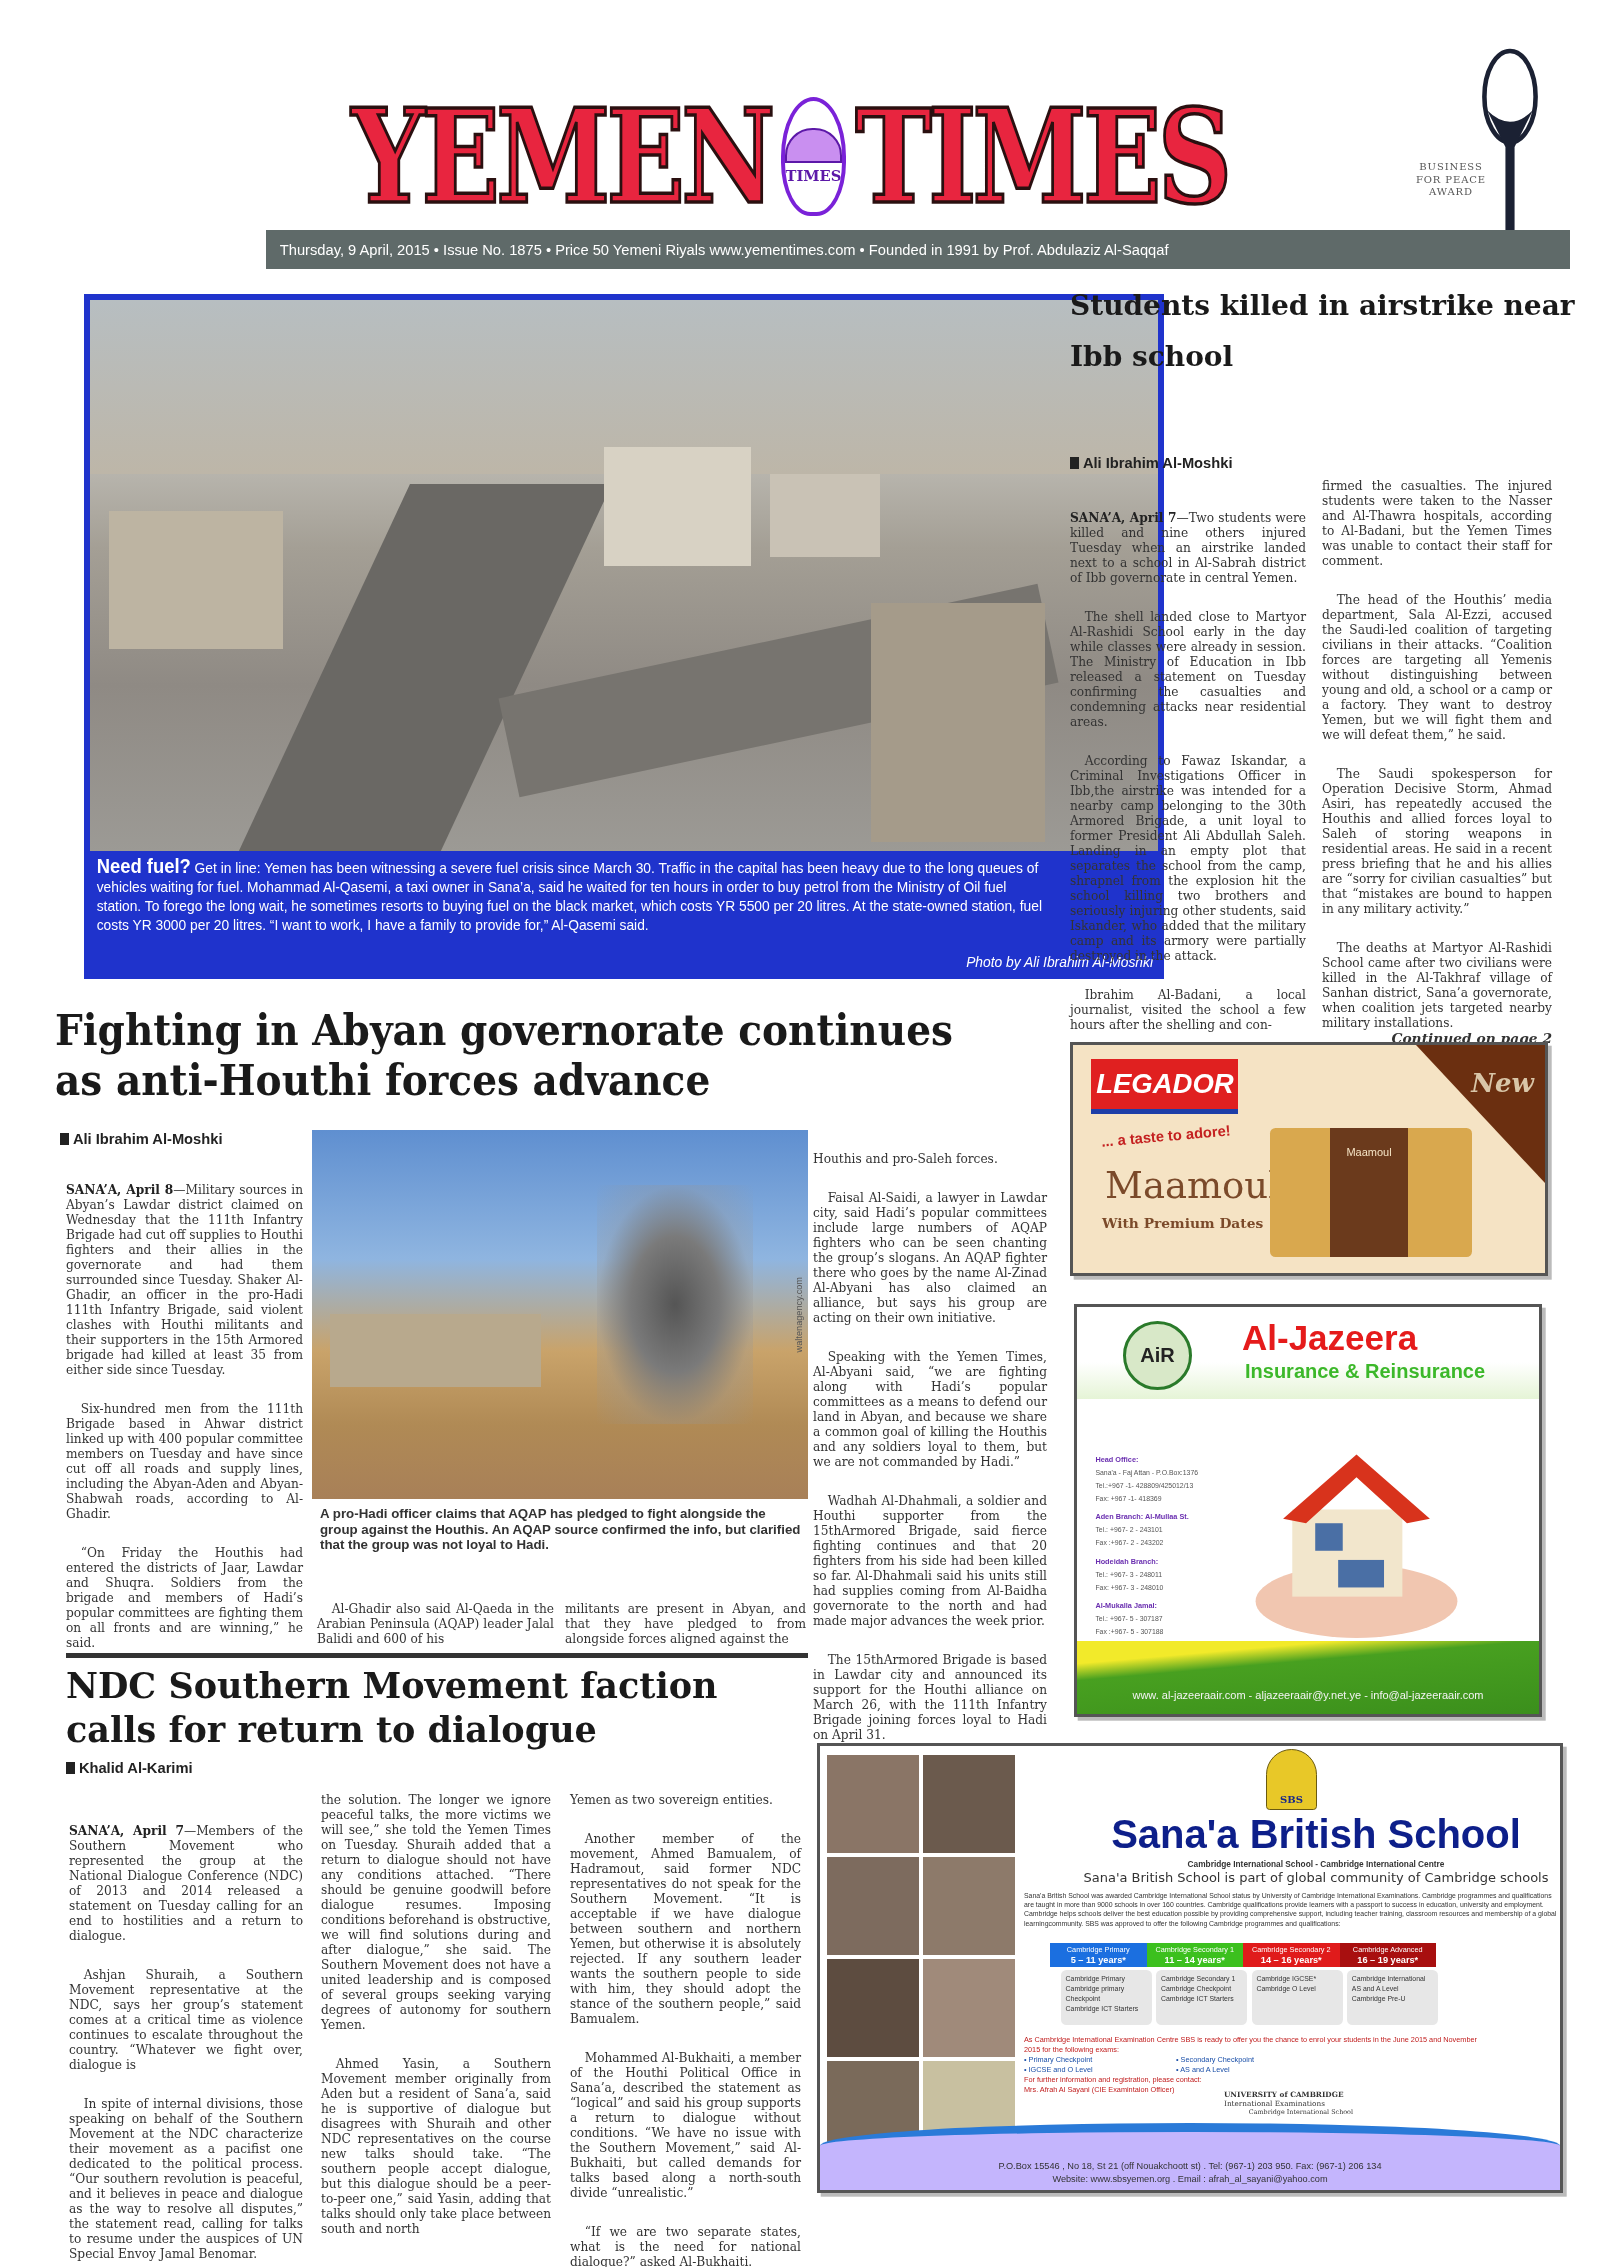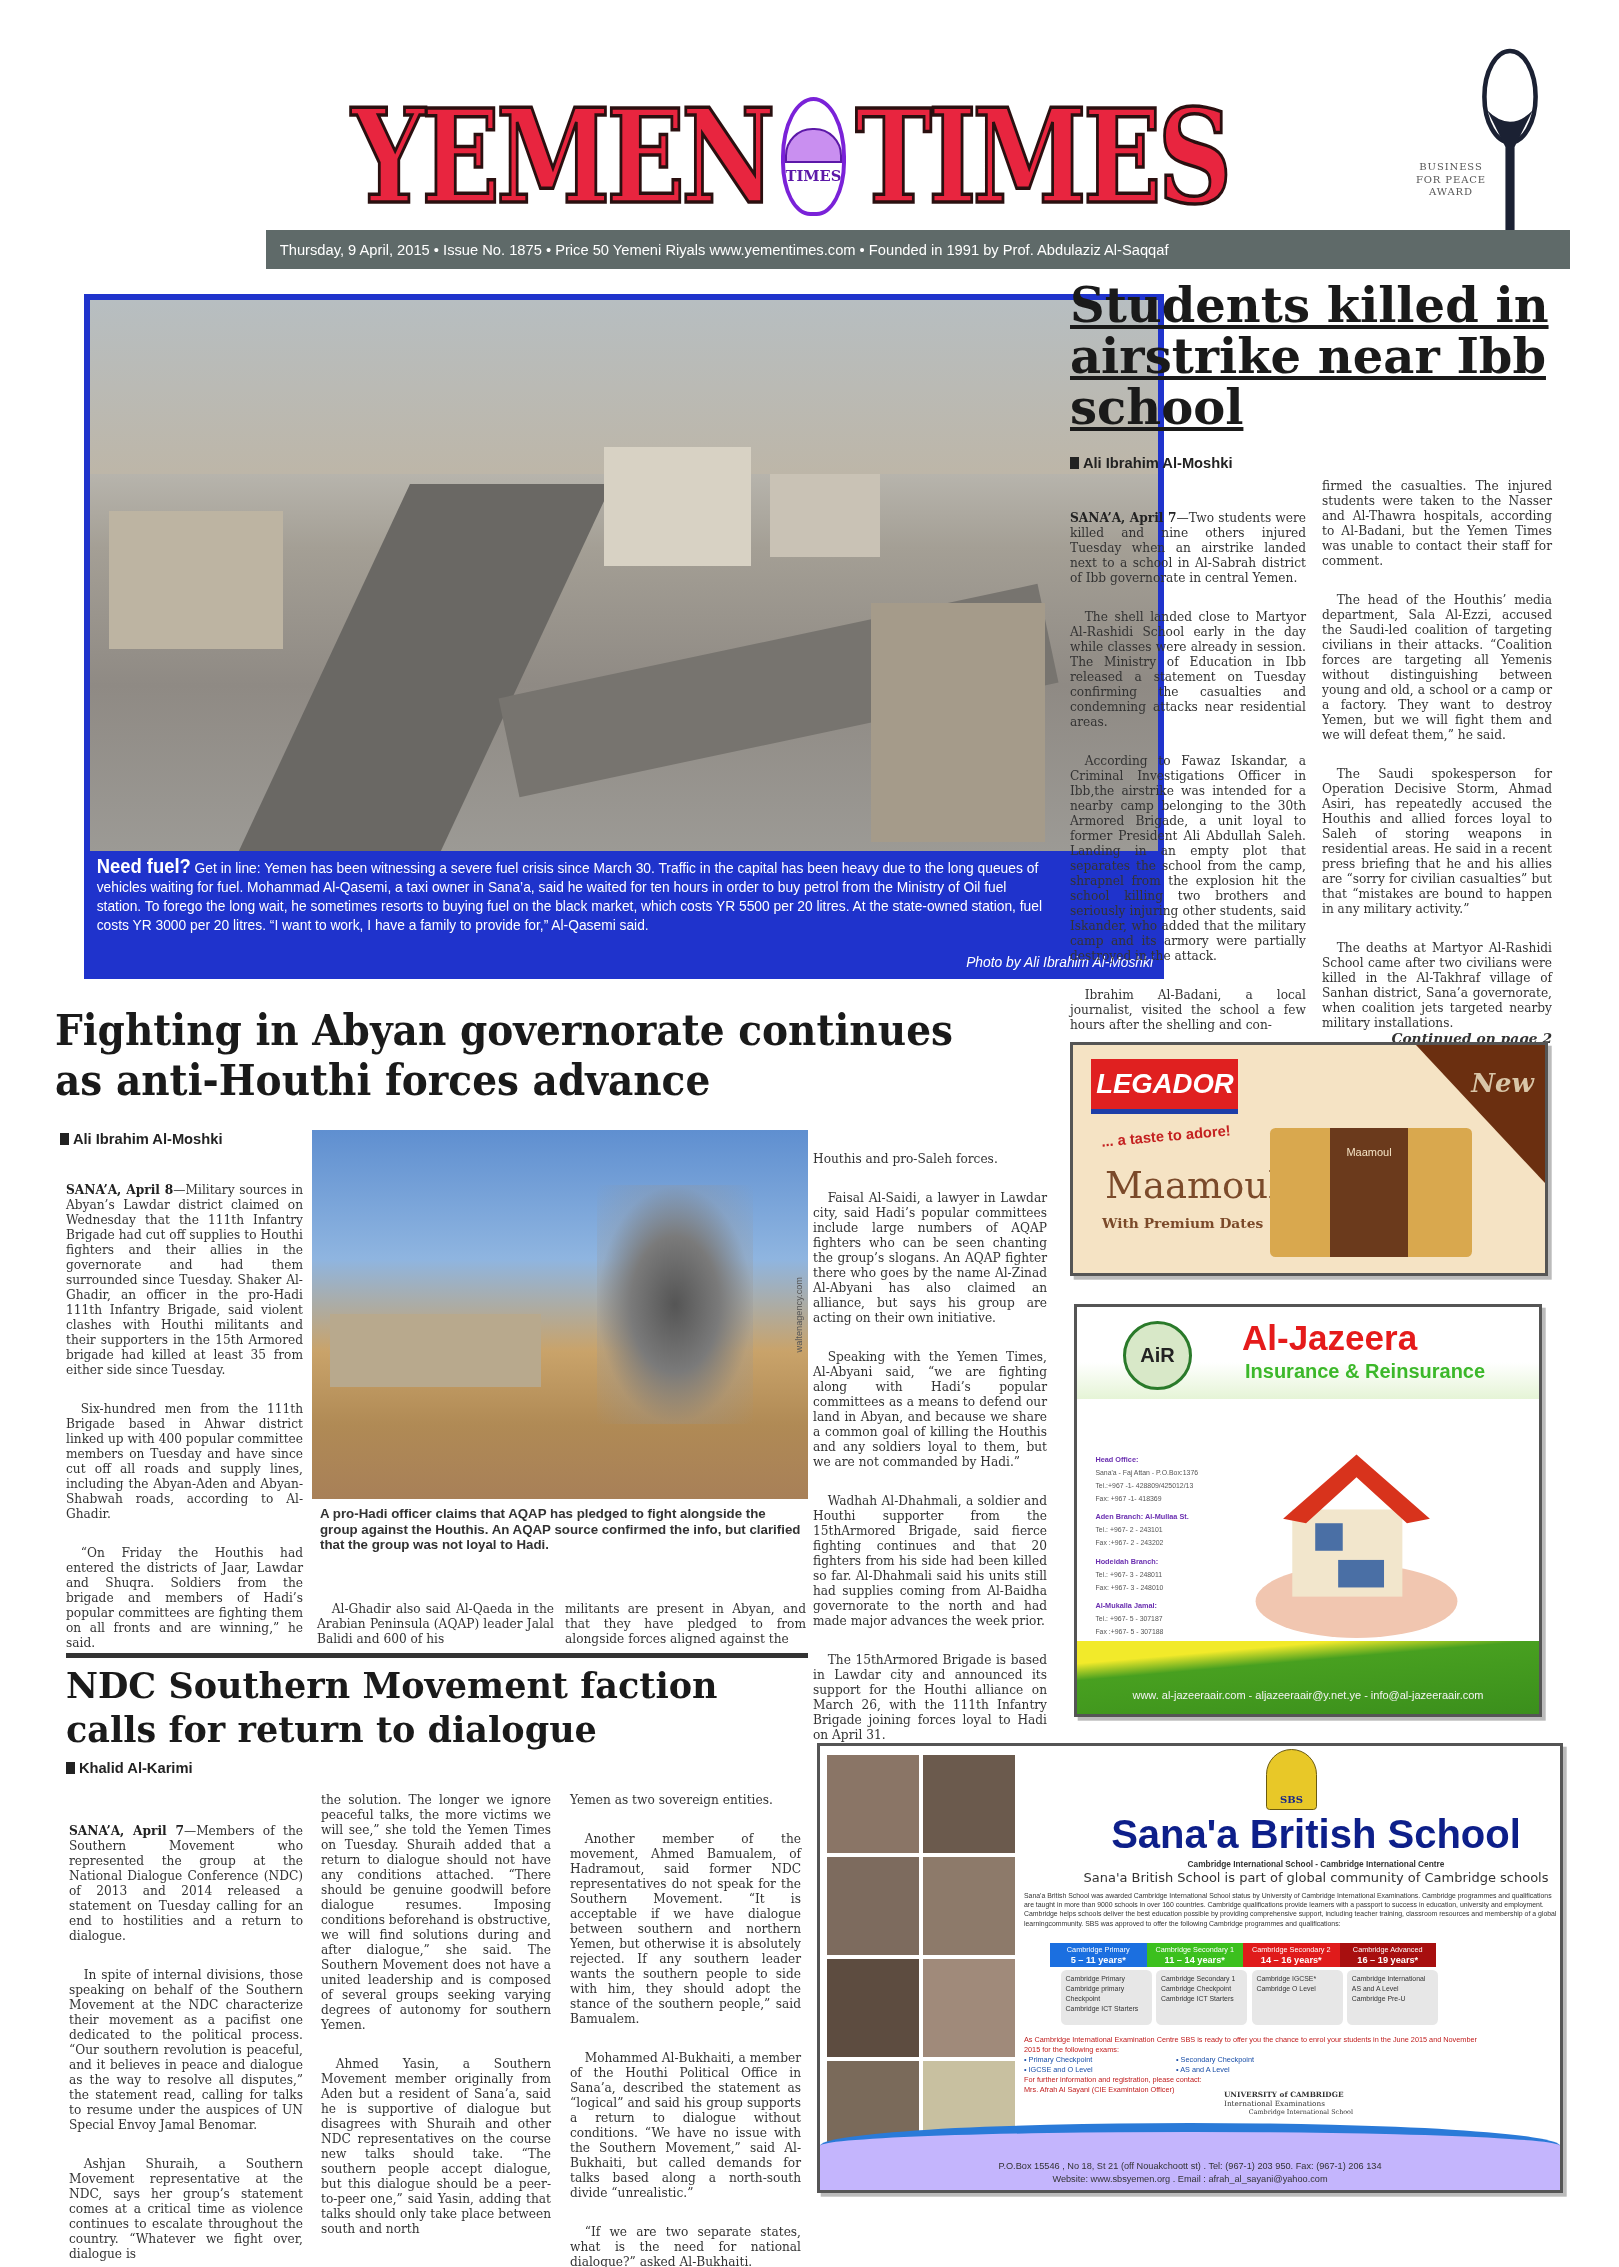--- a/index.html
+++ b/index.html
@@ -111,21 +111,21 @@
     <div class="bldg" style="left:680px;top:174px;width:110px;height:83px;background:#c9c2b5;"></div>
     <div class="bldg" style="left:18.4px;top:211px;width:174px;height:138px;background:#bdb4a2;"></div>
     <div class="bldg" style="left:781px;top:303px;width:174px;height:239px;background:#a59b8a;"></div>
   </div>
   <div class="caption-box">
     <span class="lead">Need fuel?</span><span> Get in line: Yemen has been witnessing a severe fuel crisis since March 30. Traffic in the capital has been heavy due to the long queues of vehicles waiting for fuel. Mohammad Al-Qasemi, a taxi owner in Sana’a, said he waited for ten hours in order to buy petrol from the Ministry of Oil fuel station. To forego the long wait, he sometimes resorts to buying fuel on the black market, which costs YR 5500 per 20 litres. At the state-owned station, fuel costs YR 3000 per 20 litres. “I want to work, I have a family to provide for,” Al-Qasemi said.</span>
   </div>
   <div class="caption-credit">Photo by Ali Ibrahim Al-Moshki</div>
 </div>
 
-<h1 class="abs h-main" style="left:1070px;top:280px;width:514px;font-size:48px;line-height:51px;text-decoration:underline;">Students killed in airstrike near Ibb school</h1>
+<h1 class="abs h-main" style="left:1070px;top:280px;width:514px;font-size:28px;line-height:51px;">Students killed in airstrike near Ibb school</h1>
 <div class="abs byline" style="left:1070px;top:455px;">
     <span class="sq"></span>
     <span>Ali Ibrahim Al-Moshki</span>
   </div>
 
 <div class="abs col" style="left:1070px;top:487px;width:236px;">
   <p class="first"><b>SANA’A, April 7</b><span>—Two students were killed and nine others injured Tuesday when an airstrike landed next to a school in Al-Sabrah district of Ibb governorate in central Yemen.</span></p>
   <p>The shell landed close to Martyor Al-Rashidi School early in the day while classes were already in session. The Ministry of Education in Ibb released a statement on Tuesday confirming the casualties and condemning attacks near residential areas.</p>
   <p>According to Fawaz Iskandar, a Criminal Investigations Officer in Ibb,the airstrike was intended for a nearby camp belonging to the 30th Armored Brigade, a unit loyal to former President Ali Abdullah Saleh. Landing in an empty plot that separates the school from the camp, shrapnel from the explosion hit the school killing two brothers and seriously injuring other students, said Iskander, who added that the military camp and its armory were partially destroyed in the attack.</p>
   <p>Ibrahim Al-Badani, a local journalist, visited the school a few hours after the shelling and con-</p>
@@ -180,22 +180,22 @@
   <div>NDC Southern Movement faction</div>
   <div>calls for return to dialogue</div>
 </h2>
 <div class="abs byline" style="left:66px;top:1760px;">
     <span class="sq"></span>
     <span>Khalid Al-Karimi</span>
   </div>
 
 <div class="abs col" style="left:69px;top:1800px;width:234px;">
   <p class="first"><b>SANA’A, April 7</b><span>—Members of the Southern Movement who represented the group at the National Dialogue Conference (NDC) of 2013 and 2014 released a statement on Tuesday calling for an end to hostilities and a return to dialogue.</span></p>
+  <p>Ashjan Shuraih, a Southern Movement representative at the NDC, says her group’s statement comes at a critical time as violence continues to escalate throughout the country. “Whatever we fight over, dialogue is</p>
   <p>In spite of internal divisions, those speaking on behalf of the Southern Movement at the NDC characterize their movement as a pacifist one dedicated to the political process. “Our southern revolution is peaceful, and it believes in peace and dialogue as the way to resolve all disputes,” the statement read, calling for talks to resume under the auspices of UN Special Envoy Jamal Benomar.</p>
-  <p>Ashjan Shuraih, a Southern Movement representative at the NDC, says her group’s statement comes at a critical time as violence continues to escalate throughout the country. “Whatever we fight over, dialogue is</p>
 </div>
 <div class="abs col" style="left:321px;top:1769px;width:230px;">
   <p class="first">the solution. The longer we ignore peaceful talks, the more victims we will see,” she told the Yemen Times on Tuesday. Shuraih added that a return to dialogue should not have any conditions attached. “There should be genuine goodwill before dialogue resumes. Imposing conditions beforehand is obstructive, we will find solutions during and after dialogue,” she said. The Southern Movement does not have a united leadership and is composed of several groups seeking varying degrees of autonomy for southern Yemen.</p>
   <p>Ahmed Yasin, a Southern Movement member originally from Aden but a resident of Sana’a, said he is supportive of dialogue but disagrees with Shuraih and other NDC representatives on the course new talks should take. “The southern people accept dialogue, but this dialogue should be a peer-to-peer one,” said Yasin, adding that talks should only take place between south and north</p>
 </div>
 <div class="abs col" style="left:570px;top:1769px;width:231px;">
   <p class="first">Yemen as two sovereign entities.</p>
   <p>Another member of the movement, Ahmed Bamualem, of Hadramout, said former NDC representatives do not speak for the Southern Movement. “It is acceptable if we have dialogue between southern and northern Yemen, but otherwise it is absolutely rejected. If any southern leader wants the southern people to side with him, they should adopt the stance of the southern people,” said Bamualem.</p>
   <p>Mohammed Al-Bukhaiti, a member of the Houthi Political Office in Sana’a, described the statement as “logical” and said his group supports a return to dialogue without conditions. “We have no issue with the Southern Movement,” said Al-Bukhaiti, but called demands for talks based along a north-south divide “unrealistic.”</p>
   <p>“If we are two separate states, what is the need for national dialogue?” asked Al-Bukhaiti.</p>

